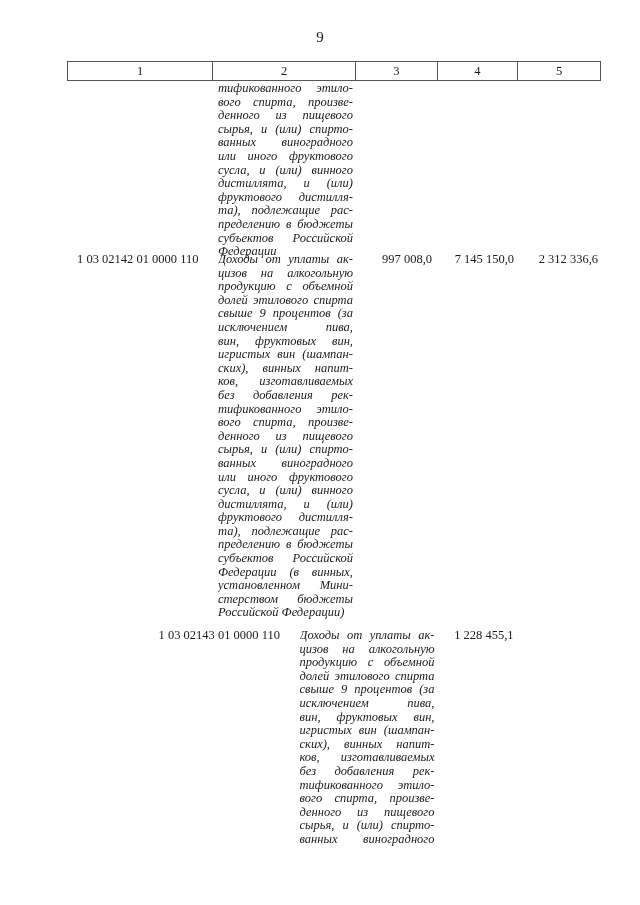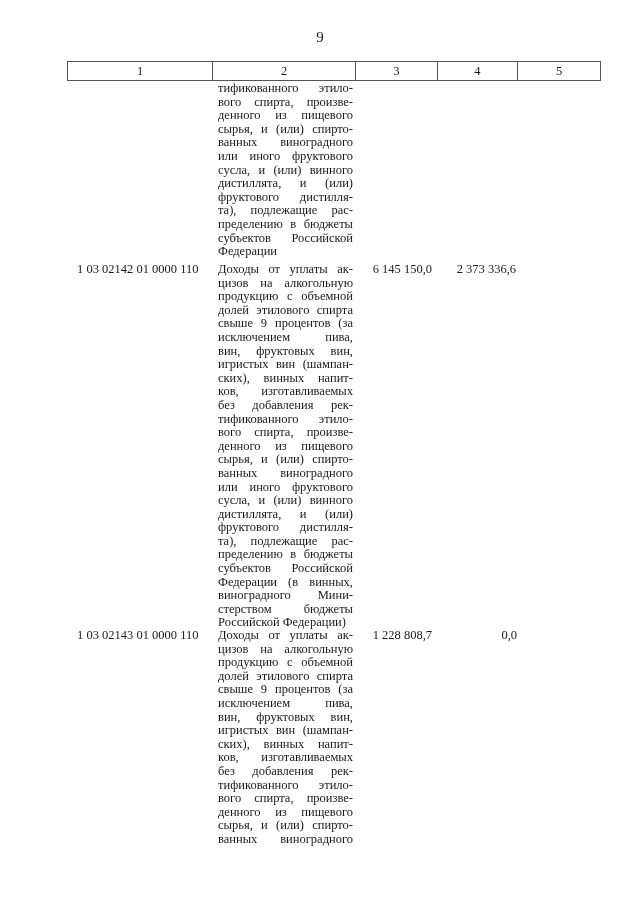--- a/index.html
+++ b/index.html
@@ -69,20 +69,21 @@
     padding-left: 5px;
     padding-right: 3px;
   }
   .cell-desc .ln {
     display: block;
     text-align: justify;
     text-align-last: justify;
     white-space: nowrap;
     height: 13.6px;
     overflow: hidden;
+    font-style: italic;
   }
   .cell-desc .ln.last {
     text-align-last: left;
   }
   .cell-num {
     box-sizing: border-box;
     text-align: right;
     padding-right: 8px;
     white-space: nowrap;
   }
@@ -118,21 +119,21 @@
       <span class="ln">та), подлежащие рас-</span>
       <span class="ln">пределению в бюджеты</span>
       <span class="ln">субъектов Российской</span>
       <span class="ln last">Федерации</span>
     </div>
   <div class="cell-num n3"></div>
   <div class="cell-num n4"></div>
   <div class="cell-num n5"></div>
 </div>
 
-<div class="row" style="top:263px;">
+<div class="row" style="top:253px;">
   <div class="cell-code">1 03 02142 01 0000 110</div>
   <div class="cell-desc">
       <span class="ln">Доходы от уплаты ак-</span>
       <span class="ln">цизов на алкогольную</span>
       <span class="ln">продукцию с объемной</span>
       <span class="ln">долей этилового спирта</span>
       <span class="ln">свыше 9 процентов (за</span>
       <span class="ln">исключением пива,</span>
       <span class="ln">вин, фруктовых вин,</span>
       <span class="ln">игристых вин (шампан-</span>
@@ -145,43 +146,43 @@
       <span class="ln">сырья, и (или) спирто-</span>
       <span class="ln">ванных виноградного</span>
       <span class="ln">или иного фруктового</span>
       <span class="ln">сусла, и (или) винного</span>
       <span class="ln">дистиллята, и (или)</span>
       <span class="ln">фруктового дистилля-</span>
       <span class="ln">та), подлежащие рас-</span>
       <span class="ln">пределению в бюджеты</span>
       <span class="ln">субъектов Российской</span>
       <span class="ln">Федерации (в винных,</span>
-      <span class="ln">виноградного Мини-</span>
+      <span class="ln">установленном Мини-</span>
       <span class="ln">стерством бюджеты</span>
       <span class="ln last">Российской Федерации)</span>
     </div>
-  <div class="cell-num n4">6 145 150,0</div>
-  <div class="cell-num n5">2 373 336,6</div>
+  <div class="cell-num n3">997 008,0</div>
+  <div class="cell-num n4">7 145 150,0</div>
+  <div class="cell-num n5">2 312 336,6</div>
 </div>
 
-<div class="row" style="top:629px;">
+<div class="row" style="top:629px;justify-content:center;">
   <div class="cell-code">1 03 02143 01 0000 110</div>
   <div class="cell-desc">
       <span class="ln">Доходы от уплаты ак-</span>
       <span class="ln">цизов на алкогольную</span>
       <span class="ln">продукцию с объемной</span>
       <span class="ln">долей этилового спирта</span>
       <span class="ln">свыше 9 процентов (за</span>
       <span class="ln">исключением пива,</span>
       <span class="ln">вин, фруктовых вин,</span>
       <span class="ln">игристых вин (шампан-</span>
       <span class="ln">ских), винных напит-</span>
       <span class="ln">ков, изготавливаемых</span>
       <span class="ln">без добавления рек-</span>
       <span class="ln">тификованного этило-</span>
       <span class="ln">вого спирта, произве-</span>
       <span class="ln">денного из пищевого</span>
       <span class="ln">сырья, и (или) спирто-</span>
       <span class="ln">ванных виноградного</span>
     </div>
-  <div class="cell-num n3">1 228 808,7</div>
-  <div class="cell-num n5">0,0</div>
+  <div class="cell-num n3">1 228 455,1</div>
 </div>
 
 </body></html>

